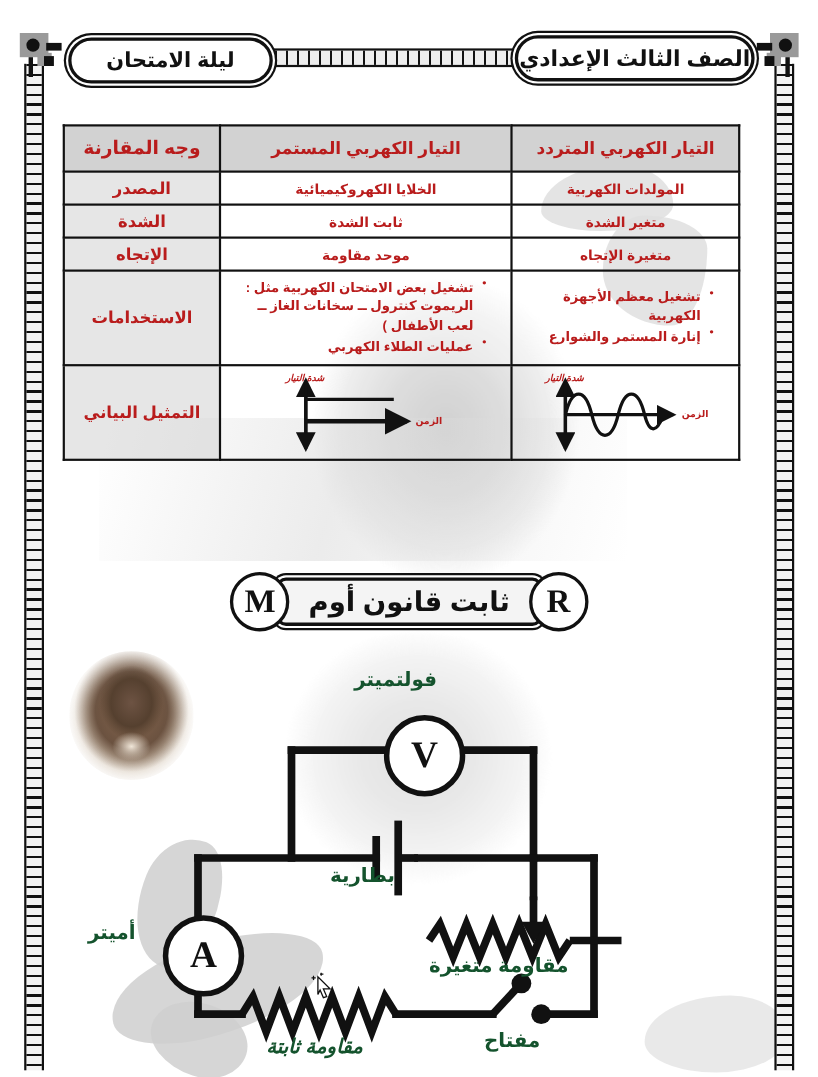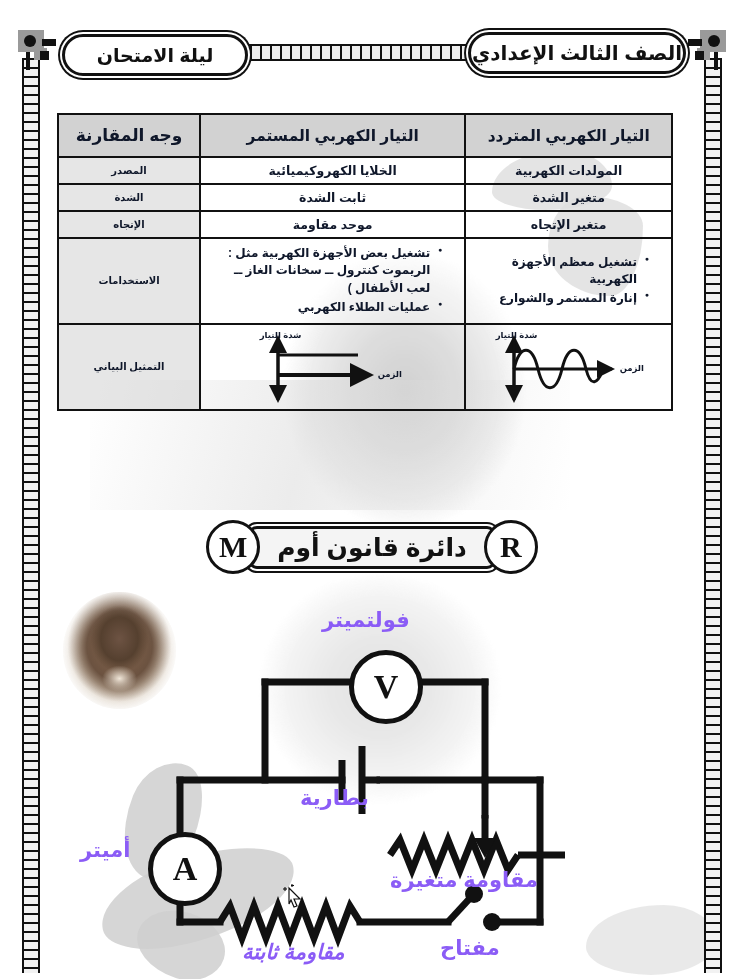--- a/index.html
+++ b/index.html
@@ -39,33 +39,33 @@
       background:radial-gradient(ellipse 52% 60% at 50% 45%,#c9c9c9 0%,#d8d8d8 35%,#ececec 62%,rgba(255,255,255,0) 78%);
       filter:blur(1px);opacity:.85;pointer-events:none;}
   .wm-blob{position:absolute;background:#cfcfcf;opacity:.85;pointer-events:none;}
   .wm-streak{position:absolute;pointer-events:none;opacity:.55;
       background:linear-gradient(105deg,rgba(255,255,255,0) 0%,#dcdcdc 45%,rgba(255,255,255,0) 100%);}
 
   
   #cmp{position:absolute;left:57px;top:113px;width:616px;border-collapse:collapse;
        background:transparent;}
   #cmp td,#cmp th{border:2px solid #111;padding:5px 6px;text-align:center;
-       vertical-align:middle;color:#0f172a;font-weight:bold;background:transparent;}
+       vertical-align:middle;color:#b91c1c;font-weight:bold;background:transparent;}
   #cmp thead th{background:#d2d2d2;font-size:15.5px;padding:10px 6px;}
   #cmp thead th.hd-key{font-size:17px;}
-  #cmp td.rowkey{background:rgba(210,210,210,.55);font-size:10px;width:128px;}
+  #cmp td.rowkey{background:rgba(210,210,210,.55);font-size:15px;width:128px;}
   #cmp td.cell{font-size:12.5px;background:rgba(255,255,255,.35);}
   #cmp td.cell.graphcell{background:transparent;}
   #cmp ul{margin:0;padding:0 16px 0 0;list-style:none;text-align:right;}
   #cmp ul li{position:relative;padding:1px 12px 1px 0;font-size:12px;line-height:1.45;}
   #cmp ul li:before{content:"\25CF";position:absolute;right:0;top:1px;font-size:7px;}
 
   
   .gfig{position:relative;width:190px;height:74px;margin:0 auto;}
-  .gfig .ylab{position:absolute;font-size:8.5px;font-weight:bold;white-space:nowrap;}
+  .gfig .ylab{position:absolute;font-size:8.5px;font-weight:bold;white-space:nowrap;font-style:italic;}
   .gfig .xlab{position:absolute;font-size:8.5px;font-weight:bold;white-space:nowrap;}
 
   
   #ohm-title{position:absolute;left:0;right:0;top:519px;height:56px;
       display:flex;align-items:center;justify-content:center;gap:0;}
   .ohm-circle{width:48px;height:48px;border-radius:50%;border:3px solid #111;
       background:#fff;display:flex;align-items:center;justify-content:center;
       font-size:30px;font-weight:bold;color:#111;font-family:"Liberation Serif",serif;
       box-shadow:inset 0 0 0 2px #fff;z-index:2;}
   .ohm-box{background:#f4f4f4;border:3px solid #111;border-radius:9px;
@@ -78,21 +78,21 @@
       border-radius:50%;
       background:
         radial-gradient(ellipse 22% 16% at 50% 74%,#f0e6d8 0%,rgba(240,230,216,0) 70%),
         radial-gradient(ellipse 30% 34% at 50% 40%,#6d5343 0%,#55402f 55%,rgba(85,64,47,0) 85%),
         radial-gradient(ellipse 50% 52% at 50% 46%,#8a6a51 0%,#6b5240 58%,rgba(107,82,64,0) 92%),
         radial-gradient(ellipse 60% 62% at 50% 50%,#b6a089 0%,#cdbda9 55%,rgba(255,255,255,0) 88%);
       box-shadow:inset 0 0 18px 6px rgba(255,255,255,.55);}
 
   
   #circuit{position:absolute;left:60px;top:600px;width:624px;height:372px;}
-  .clabel{position:absolute;font-size:21px;font-weight:bold;color:#8b5cf6;white-space:nowrap;}
+  .clabel{position:absolute;font-size:18px;font-weight:bold;color:#14532d;white-space:nowrap;}
   .meter{position:absolute;border:5px solid #111;border-radius:50%;background:#fff;
       display:flex;align-items:center;justify-content:center;
       font-family:"Liberation Serif",serif;font-weight:bold;color:#111;}
 
   
   #cursor{position:absolute;left:283px;top:884px;width:22px;height:26px;}
 </style>
 </head>
 <body>
 
@@ -150,34 +150,34 @@
         <td class="cell">المولدات الكهربية</td>
         <td class="cell">الخلايا الكهروكيميائية</td>
         <td class="rowkey">المصدر</td>
       </tr>
       <tr>
         <td class="cell">متغير الشدة</td>
         <td class="cell">ثابت الشدة</td>
         <td class="rowkey">الشدة</td>
       </tr>
       <tr>
-        <td class="cell">متغير الإتجاه</td>
+        <td class="cell">متغيرة الإتجاه</td>
         <td class="cell">موحد مقاومة</td>
         <td class="rowkey">الإتجاه</td>
       </tr>
       <tr>
         <td class="cell">
           <ul>
             <li>تشغيل معظم الأجهزة الكهربية</li>
             <li>إنارة المستمر والشوارع</li>
           </ul>
         </td>
         <td class="cell">
           <ul>
-            <li>تشغيل بعض الأجهزة الكهربية مثل : الريموت كنترول ــ سخانات الغاز ــ لعب الأطفال )</li>
+            <li>تشغيل بعض الامتحان الكهربية مثل : الريموت كنترول ــ سخانات الغاز ــ لعب الأطفال )</li>
             <li>عمليات الطلاء الكهربي</li>
           </ul>
         </td>
         <td class="rowkey">الاستخدامات</td>
       </tr>
       <tr>
 
         <td class="cell graphcell">
           <div class="gfig">
             <svg width="190" height="74" viewBox="0 0 190 74">
@@ -213,21 +213,21 @@
             <span class="xlab" style="left:140px;top:39px;">الزمن</span>
           </div>
         </td>
         <td class="rowkey">التمثيل البياني</td>
       </tr>
     </tbody>
   </table>
 
   <div id="ohm-title">
     <div class="ohm-circle">R</div>
-    <div class="ohm-box">دائرة قانون أوم</div>
+    <div class="ohm-box">ثابت قانون أوم</div>
     <div class="ohm-circle">M</div>
   </div>
 
   <div id="portrait"></div>
 
   <div id="circuit">
     <svg width="624" height="372" viewBox="0 0 624 372">
       <g stroke="#111" stroke-width="7" fill="none" stroke-linecap="square">
 
         <path d="M205,82 L290,82"></path>

